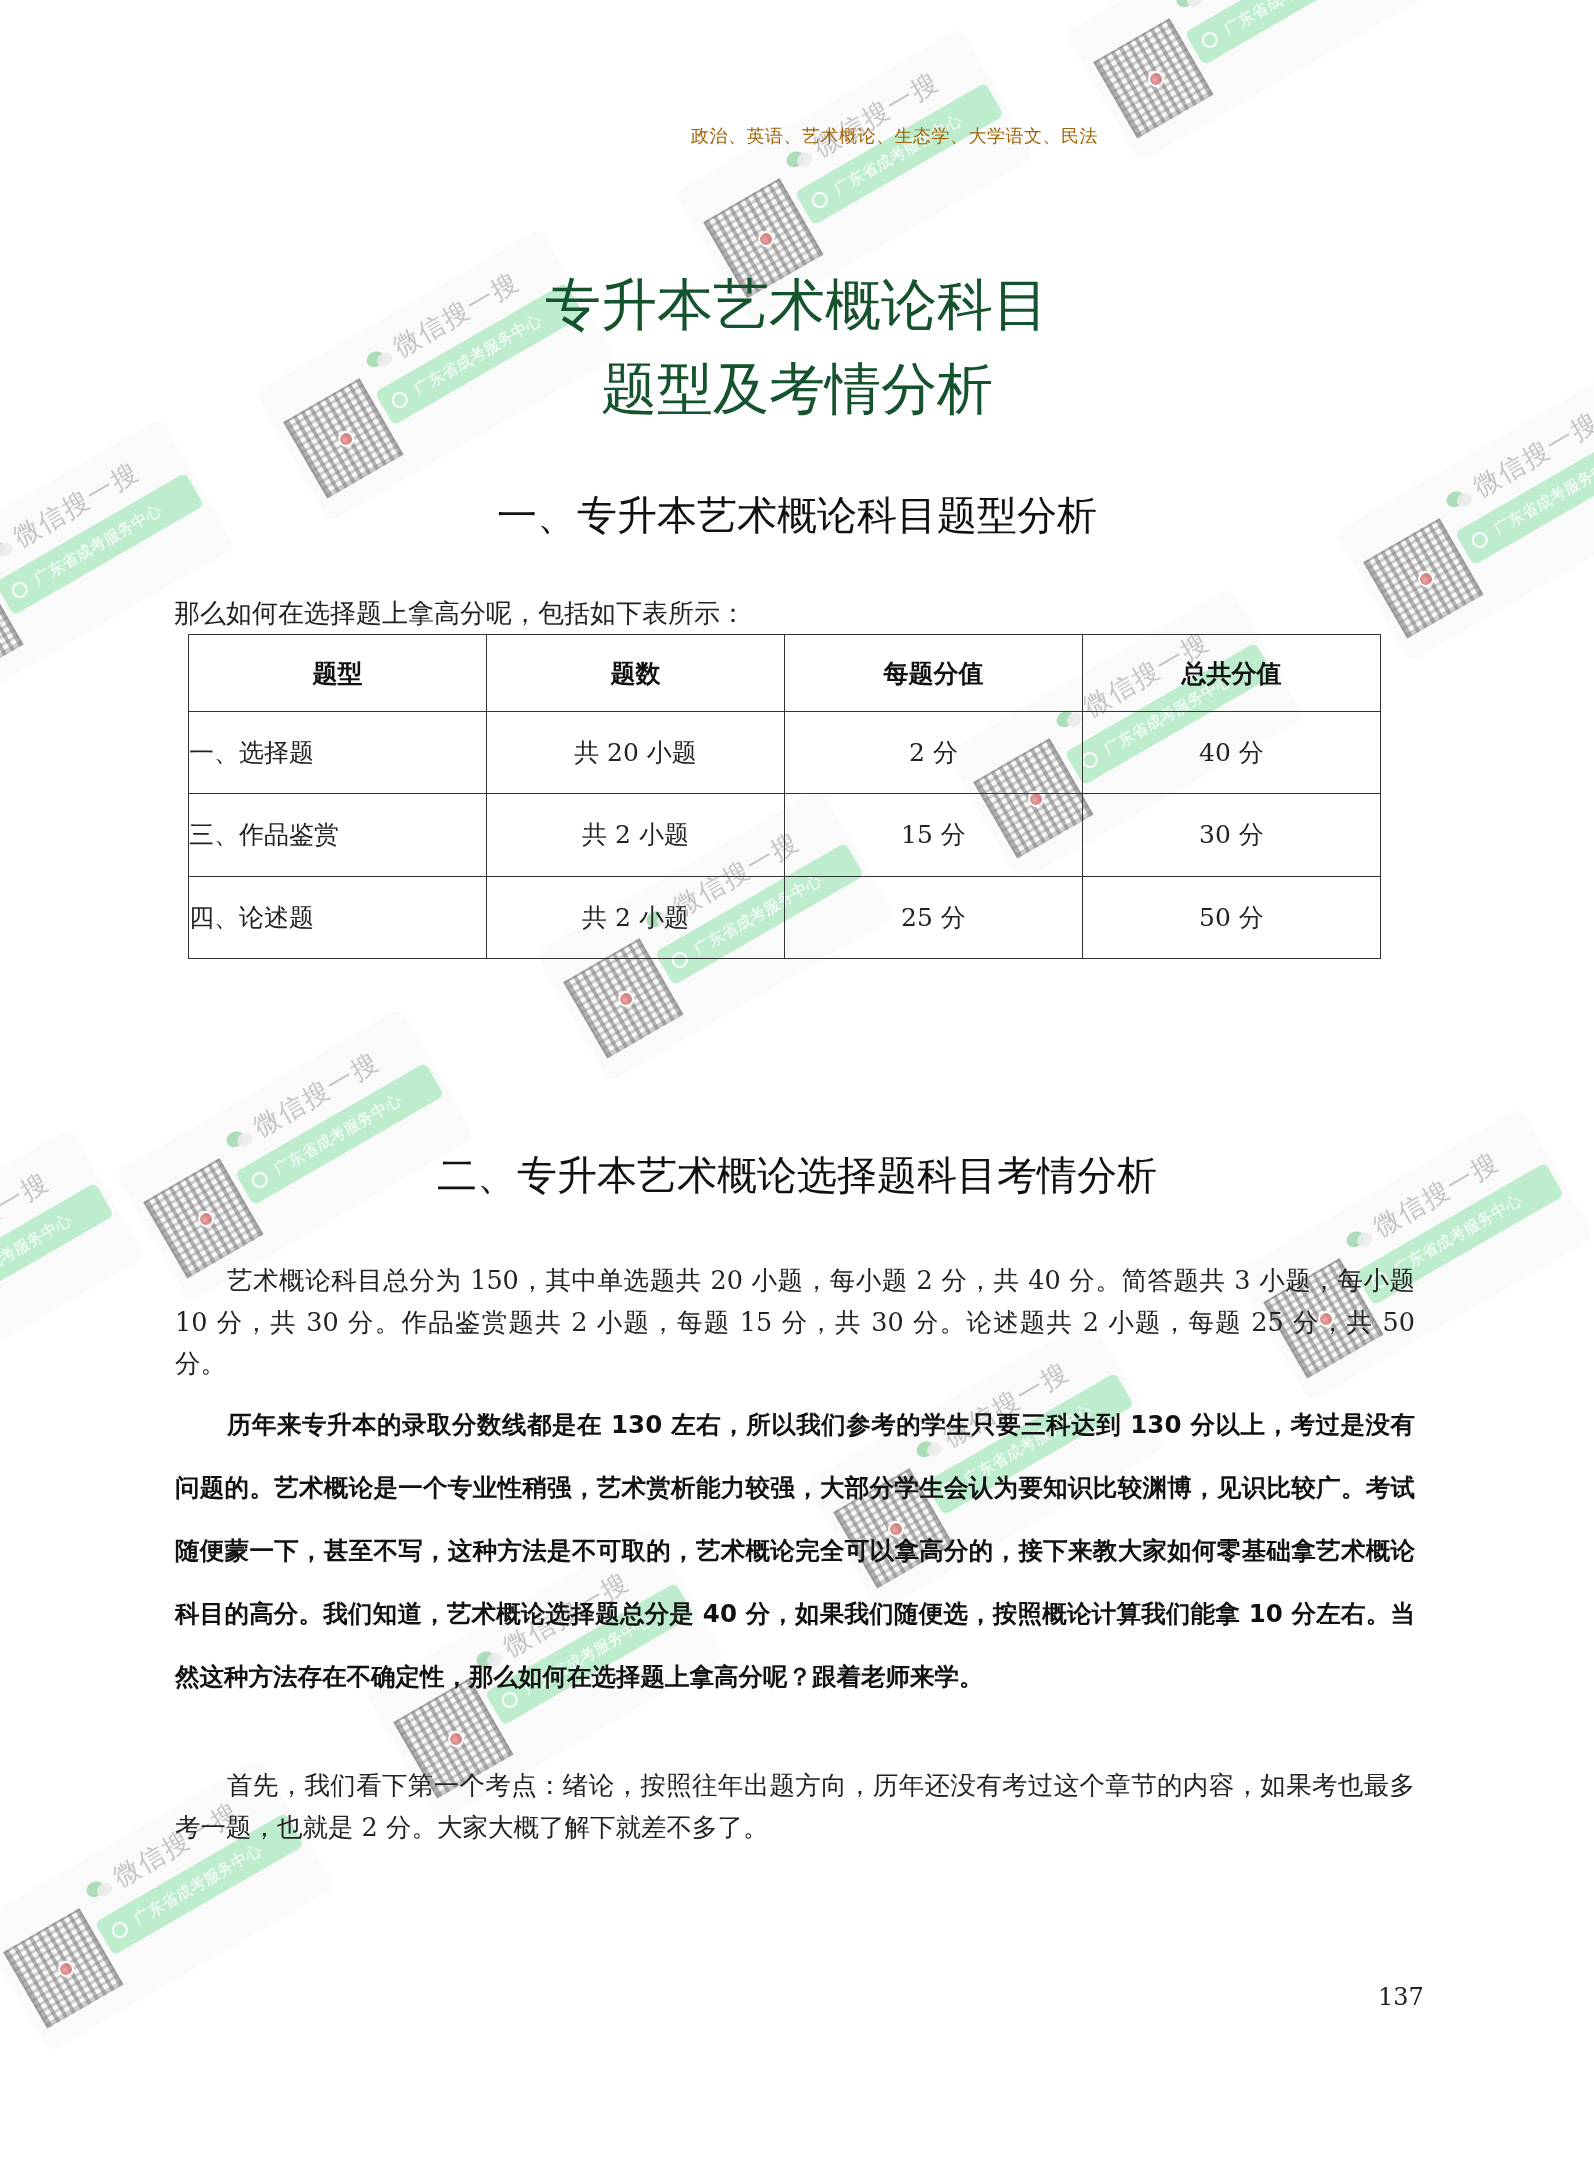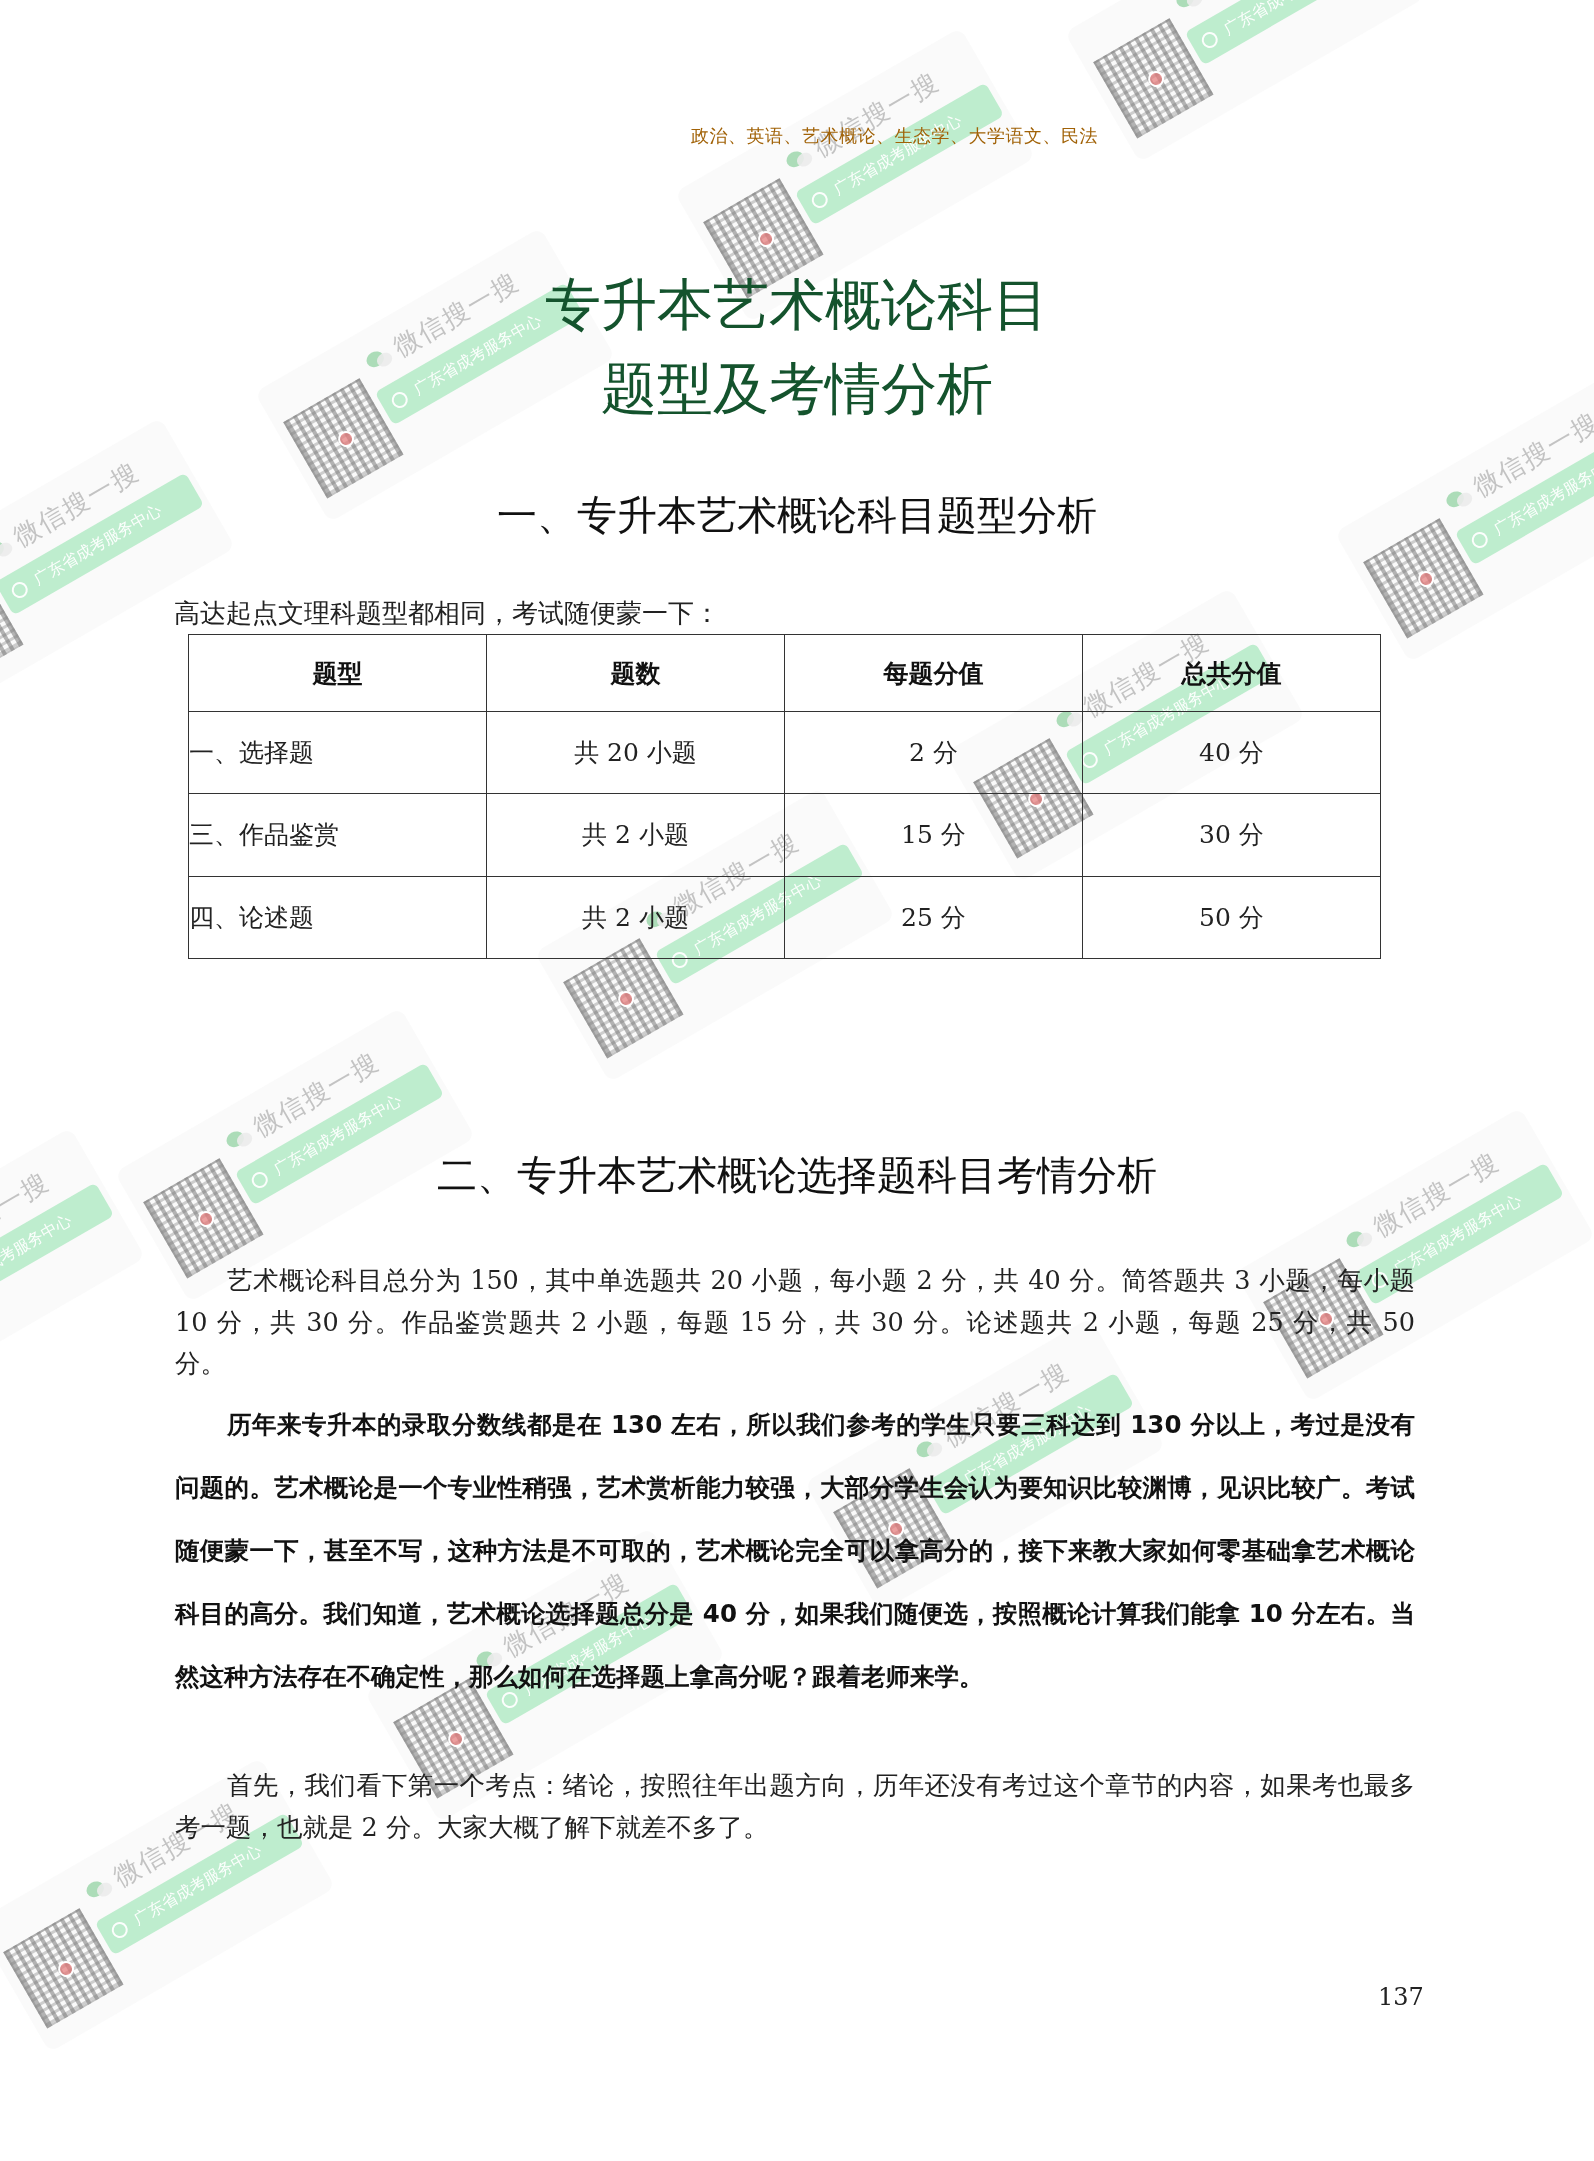--- a/index.html
+++ b/index.html
@@ -215,21 +215,21 @@
   <div class="wm-pill"><span class="mag"></span><span>广东省成考服务中心</span></div>
 </div>
 
 <div class="content">
   <div class="running-header">政治、英语、艺术概论、生态学、大学语文、民法</div>
 
   <div class="doc-title t1">专升本艺术概论科目</div>
   <div class="doc-title t2">题型及考情分析</div>
 
   <div class="section-heading s1">一、专升本艺术概论科目题型分析</div>
-  <div class="intro">高达起点文理科题型都相同，考试随便蒙一下：</div>
+  <div class="intro">那么如何在选择题上拿高分呢，包括如下表所示：</div>
 
   <table class="qtable">
     <thead>
       <tr>
         <th class="col">题型</th>
         <th class="col">题数</th>
         <th class="col">每题分值</th>
         <th class="col">总共分值</th>
       </tr>
     </thead>

